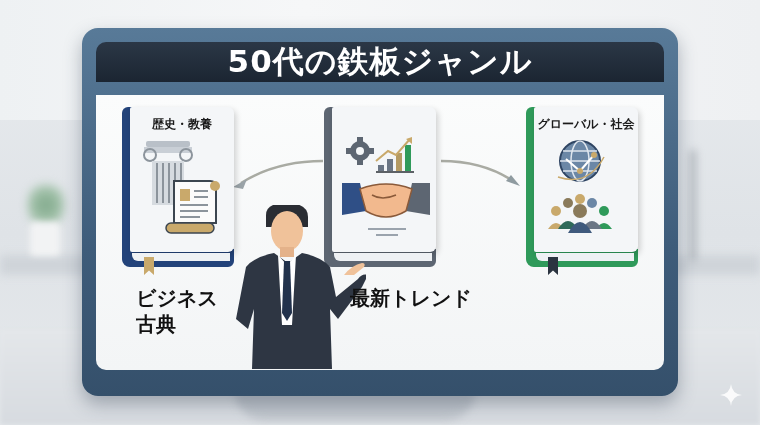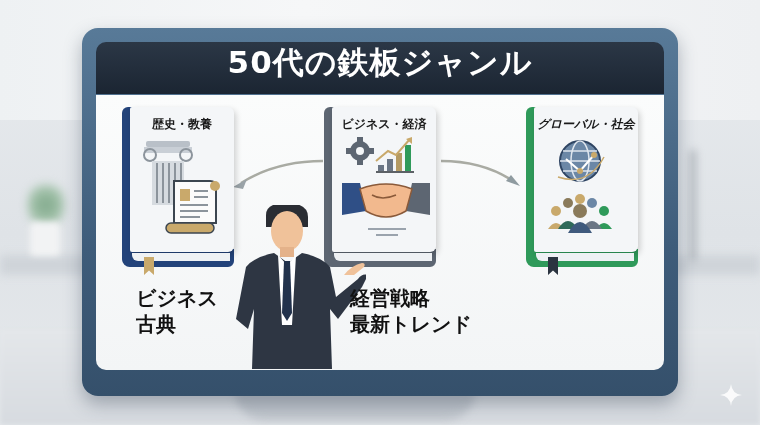--- a/index.html
+++ b/index.html
@@ -19,23 +19,23 @@
   .bg-lamp { position:absolute; left:690px; top:150px; width:40px; height:110px; border-left:6px solid #8c939a; filter: blur(4px); opacity:.6; }
   .bg-desk { position:absolute; left:0; top:330px; width:760px; height:95px; background: linear-gradient(180deg,#e4e7ea,#d7dbe0); filter: blur(2px); }
   .monitor-stand { position:absolute; left:235px; top:392px; width:240px; height:28px; background:#b8bec5; border-radius:0 0 30px 30px; filter: blur(4px); opacity:.75; }
 
   .sparkle { position:absolute; left:720px; top:384px; width:22px; height:22px; }
 
   
   .frame { position:absolute; left:82px; top:28px; width:596px; height:368px; border-radius:16px;
     background: linear-gradient(180deg,#587a98 0%,#3e5c7a 60%,#35506b 100%);
     box-shadow: 0 8px 18px rgba(40,55,75,.35); }
-  .title-bar { position:absolute; left:96px; top:42px; width:568px; height:52px; border-radius:10px 10px 0 0;
+  .title-bar { position:absolute; left:96px; top:42px; width:568px; height:40px; border-radius:10px 10px 0 0;
     background: linear-gradient(180deg,#2b3746 0%,#1b2532 100%);
-    display:flex; align-items:flex-start; justify-content:center; }
+    display:flex; align-items:center; justify-content:center; }
   .title { color:#ffffff; font-weight:bold; font-size:31px; letter-spacing:1px;
     font-family: "DejaVu Sans", sans-serif; }
   .panel { position:absolute; left:96px; top:84px; width:568px; height:275px; border-radius:0 0 10px 10px;
     background: linear-gradient(180deg,#fbfcfc 0%,#f3f5f6 100%); overflow:hidden;margin-top:11px; }
 
   
   .book { position:absolute; width:112px; height:160px; }
   .book .cover { position:absolute; left:8px; top:0; width:104px; height:145px; background:#f4f6f8;
     border-radius:2px 6px 6px 2px; box-shadow: 2px 3px 6px rgba(0,0,0,.18); }
   .book .spine { position:absolute; left:0; top:0; width:10px; height:160px; border-radius:6px 0 0 8px; }
@@ -43,21 +43,21 @@
   .book .pages { position:absolute; left:10px; top:146px; width:98px; height:8px; background:#eef1f4; border-radius:0 0 0 6px; }
   .book .ribbon { position:absolute; top:150px; width:10px; height:18px; clip-path: polygon(0 0,100% 0,100% 100%,50% 75%,0 100%); }
   .book .label { position:absolute; left:8px; top:9px; width:104px; text-align:center; font-weight:bold; font-size:12px; color:#1a1a1a; }
   .book .art { position:absolute; left:18px; top:30px; width:88px; height:104px; }
 
   .book-history { left:26px; top:12px; }
   .book-history .spine, .book-history .base { background:#23437a; }
   .book-history .ribbon { left:22px; background:#c9a96b; }
   .book-business { left:228px; top:12px; }
   .book-business .spine, .book-business .base { background:#5d6672; }
-  .book-global { left:430px; top:12px;font-style:italic; }
+  .book-global { left:430px; top:12px; }
   .book-global .spine, .book-global .base { background:#2f9a5a; }
   .book-global .ribbon { left:22px; background:#2b3440; }
 
   .arrow { position:absolute; }
 
   
   .list { position:absolute; font-weight:bold; font-size:20px; line-height:26px; color:#111; }
   .list div { white-space:nowrap; }
   .list-history { left:40px; top:190px; }
   .list-business { left:254px; top:190px; }
@@ -128,21 +128,20 @@
         </g>
       </g>
     </svg>
   </div>
 
   <div class="book book-business">
     <div class="spine"></div>
     <div class="base"></div>
     <div class="cover"></div>
     <div class="pages"></div>
-    <div class="label">ビジネス・経済</div>
     <svg class="art" viewBox="0 0 88 104">
       <g>
         <circle cx="18" cy="14" r="10" fill="#5d6672"></circle>
         <g fill="#5d6672">
           <rect x="15" y="0" width="6" height="6"></rect>
             <rect x="15" y="22" width="6" height="6"></rect>
           <rect x="4" y="11" width="6" height="6"></rect>
             <rect x="26" y="11" width="6" height="6"></rect>
         </g>
         <circle cx="18" cy="14" r="4" fill="#f4f6f8"></circle>
@@ -211,20 +210,19 @@
     <polygon points="58,56 64,56 66,108 61,116 56,108" fill="#22324c"></polygon>
     <path d="M118 70 q8 -10 18 -12 q4 0 2 4 l-10 8z" fill="#f0c29a"></path>
     <rect x="36" y="176" width="48" height="6" fill="#1d2430"></rect>
   </svg>
 
   <div class="list list-history">
     <div>ビジネス</div>
     <div>古典</div>
   </div>
   <div class="list list-business">
-    <div>経営戦略</div>
     <div>最新トレンド</div>
   </div>
 </div>
 
 <svg class="sparkle" viewBox="0 0 22 22">
   <path d="M11 0 Q12 10 22 11 Q12 12 11 22 Q10 12 0 11 Q10 10 11 0z" fill="#ffffff" opacity="0.85"></path>
 </svg>
 
 </body></html>

